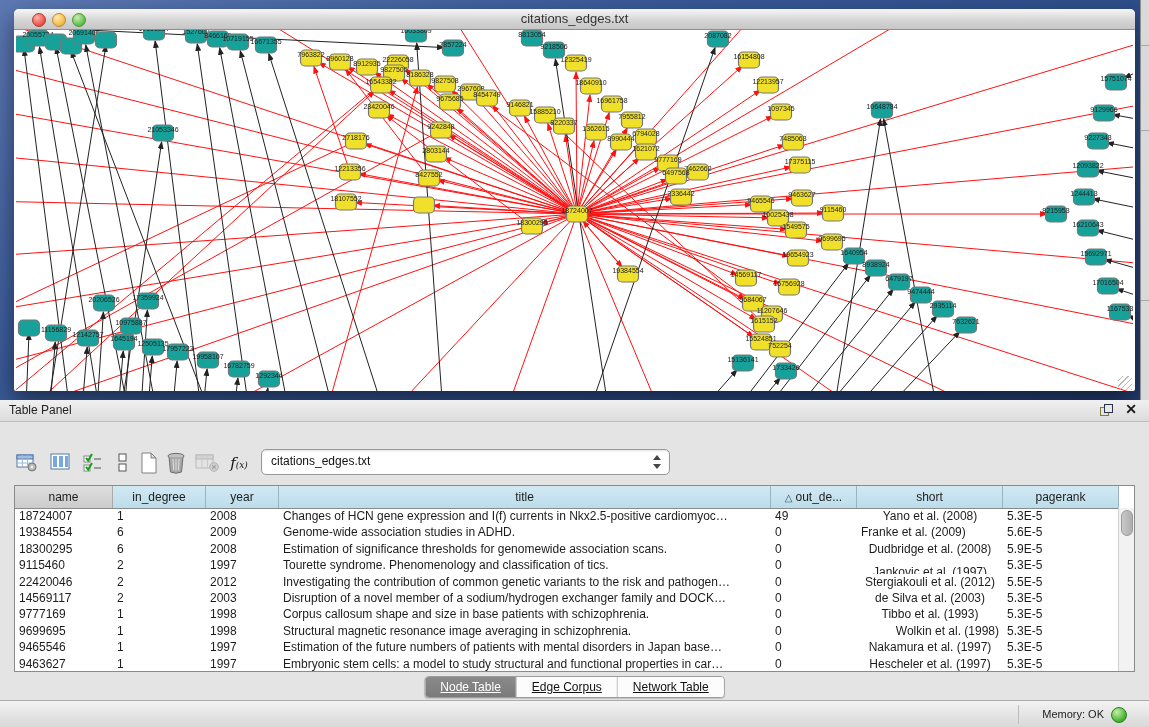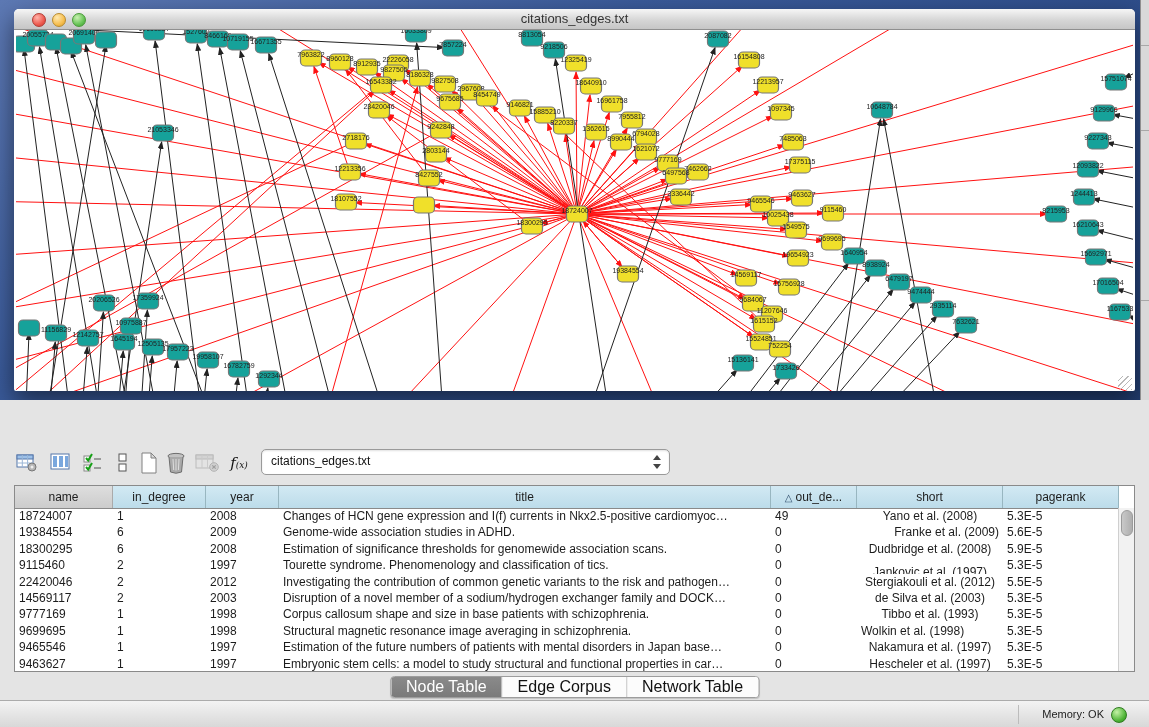--- a/index.html
+++ b/index.html
@@ -68,22 +68,22 @@
   .td{font-size:12px;color:#1c1c1c;white-space:nowrap;overflow:hidden;
       box-sizing:border-box;padding:0 4px;line-height:16.4px;}
   #vscroll{position:absolute;right:0;top:22px;bottom:0;width:15px;background:#f2f2f2;border-left:1px solid #cfcfcf;}
   #vthumb{position:absolute;left:2px;top:2px;width:10px;height:24px;border-radius:6px;
       background:linear-gradient(90deg,#c9c9c9,#aeaeae);border:1px solid #9b9b9b;}
 
   
   #tabs{position:absolute;left:50%;transform:translateX(-50%);top:276px;height:20px;display:flex;
     border:1px solid #9d9d9d;border-radius:4px;overflow:hidden;background:#fcfcfc;
     box-shadow:0 1px 1px rgba(0,0,0,.15);}
-  .tab{height:36px;line-height:20px;padding:0 15px;font-size:16px;color:#111;background:#fcfcfc;
-    border-right:1px solid #b5b5b5;cursor:default;}
+  .tab{height:36px;line-height:20px;padding:0 15px;font-size:12px;color:#111;background:#fcfcfc;
+    border-right:1px solid #b5b5b5;cursor:default;text-decoration:underline;}
   .tab:last-child{border-right:none;}
   .tab.sel{background:linear-gradient(#8a8a8a,#6e6e6e);color:#fff;}
 
   
   #status-bar{position:absolute;left:0;top:700px;width:1149px;height:27px;
     background:linear-gradient(#f3f3f3,#d7d7d7);border-top:1px solid #ababab;}
   #mem-label{position:absolute;right:45px;top:7px;font-size:11px;color:#222;}
   #mem-dot{position:absolute;right:22px;top:6px;width:14px;height:14px;border-radius:50%;
     background:radial-gradient(circle at 35% 30%,#c4f2a6,#4db335 65%,#2e8b1e);border:1px solid #2f7d20;}
   #status-div{position:absolute;right:130px;top:4px;width:1px;height:19px;background:#bcbcbc;}
@@ -663,20 +663,28 @@
     </div>
   </div>
   <div id="edge-strip">
     <div class="strip-tick" style="top:45px"></div>
     <div class="strip-tick" style="top:130px"></div>
     <div class="strip-tick" style="top:300px"></div>
   </div>
 </div>
 
 <div id="table-panel">
+  <div id="panel-header">
+    <span id="panel-title">Table Panel</span>
+    <span id="float-icon">
+        <span class="b1"></span>
+        <span class="b2"></span>
+      </span>
+    <span id="panel-close">✕</span>
+  </div>
 
   <div id="toolbar">
     <span class="tbi" style="left:14px">
       <svg width="24" height="22">
           <rect x="2" y="3" width="16" height="12" fill="#fff" stroke="#5577aa"></rect>
           <rect x="2" y="3" width="16" height="4" fill="#9cc0e8" stroke="#5577aa"></rect>
           <line x1="7.3" y1="3" x2="7.3" y2="15" stroke="#9ab6d6"></line>
           <line x1="12.6" y1="3" x2="12.6" y2="15" stroke="#9ab6d6"></line>
           <line x1="2" y1="11" x2="18" y2="11" stroke="#9ab6d6"></line>
           <circle cx="17" cy="15" r="4" fill="#b5b5b5" stroke="#777"></circle>
@@ -778,21 +786,21 @@
           <div class="td" style="width: 86px; text-align: left;">49</div>
           <div class="td" style="width: 146px; text-align: center;">Yano et al. (2008)</div>
           <div class="td" style="width: 116px; text-align: left;">5.3E-5</div>
         </div>
         <div class="tr">
           <div class="td" style="width: 98px; text-align: left;">19384554</div>
           <div class="td" style="width: 93px; text-align: left;">6</div>
           <div class="td" style="width: 73px; text-align: left;">2009</div>
           <div class="td" style="width: 492px; text-align: left;">Genome-wide association studies in ADHD.</div>
           <div class="td" style="width: 86px; text-align: left;">0</div>
-          <div class="td" style="width: 146px; text-align: right;">Franke et al. (2009)</div>
+          <div class="td" style="width: 146px; text-align: left;">Franke et al. (2009)</div>
           <div class="td" style="width: 116px; text-align: left;">5.6E-5</div>
         </div>
         <div class="tr">
           <div class="td" style="width: 98px; text-align: left;">18300295</div>
           <div class="td" style="width: 93px; text-align: left;">6</div>
           <div class="td" style="width: 73px; text-align: left;">2008</div>
           <div class="td" style="width: 492px; text-align: left;">Estimation of significance thresholds for genomewide association scans.</div>
           <div class="td" style="width: 86px; text-align: left;">0</div>
           <div class="td" style="width: 146px; text-align: center;">Dudbridge et al. (2008)</div>
           <div class="td" style="width: 116px; text-align: left;">5.9E-5</div>
@@ -832,21 +840,21 @@
           <div class="td" style="width: 86px; text-align: left;">0</div>
           <div class="td" style="width: 146px; text-align: center;">Tibbo et al. (1993)</div>
           <div class="td" style="width: 116px; text-align: left;">5.3E-5</div>
         </div>
         <div class="tr">
           <div class="td" style="width: 98px; text-align: left;">9699695</div>
           <div class="td" style="width: 93px; text-align: left;">1</div>
           <div class="td" style="width: 73px; text-align: left;">1998</div>
           <div class="td" style="width: 492px; text-align: left;">Structural magnetic resonance image averaging in schizophrenia.</div>
           <div class="td" style="width: 86px; text-align: left;">0</div>
-          <div class="td" style="width: 146px; text-align: left;">Wolkin et al. (1998)</div>
+          <div class="td" style="width: 146px; text-align: right;">Wolkin et al. (1998)</div>
           <div class="td" style="width: 116px; text-align: left;">5.3E-5</div>
         </div>
         <div class="tr">
           <div class="td" style="width: 98px; text-align: left;">9465546</div>
           <div class="td" style="width: 93px; text-align: left;">1</div>
           <div class="td" style="width: 73px; text-align: left;">1997</div>
           <div class="td" style="width: 492px; text-align: left;">Estimation of the future numbers of patients with mental disorders in Japan base…</div>
           <div class="td" style="width: 86px; text-align: left;">0</div>
           <div class="td" style="width: 146px; text-align: center;">Nakamura et al. (1997)</div>
           <div class="td" style="width: 116px; text-align: left;">5.3E-5</div>

